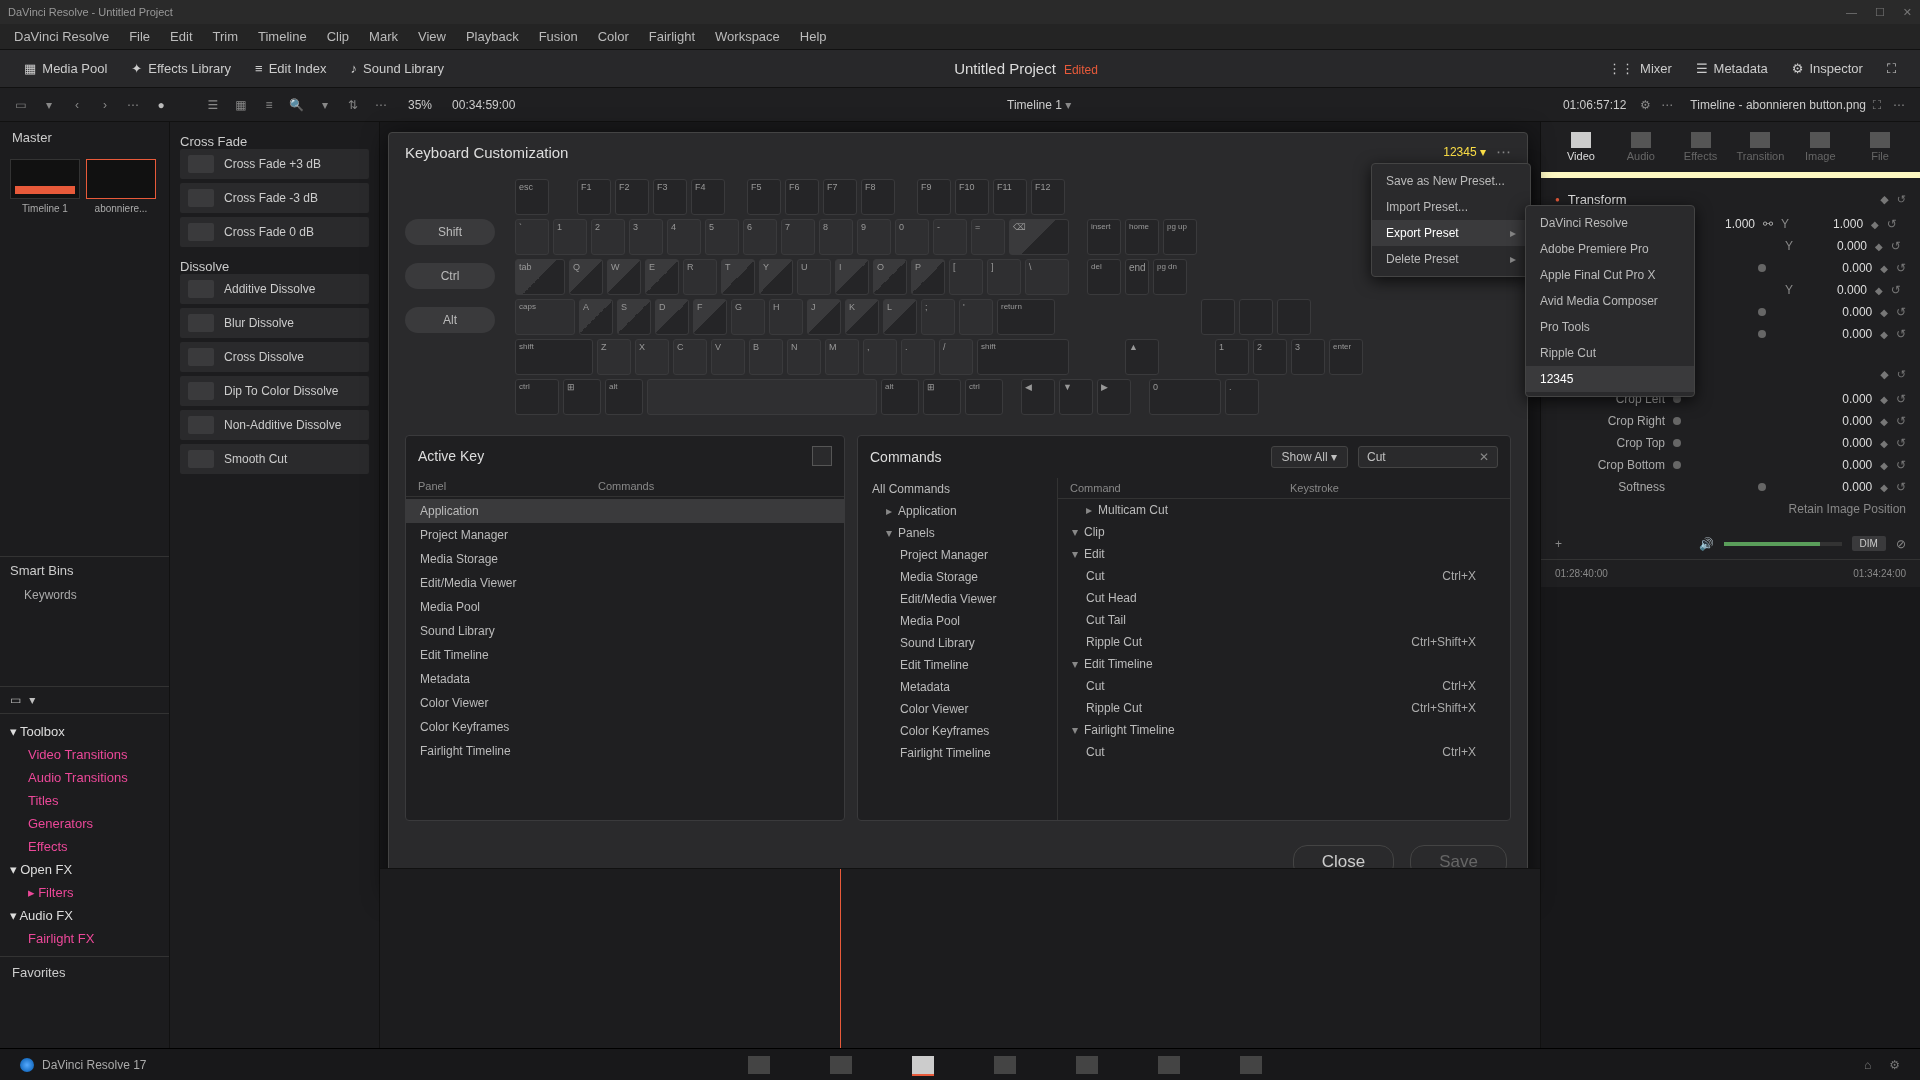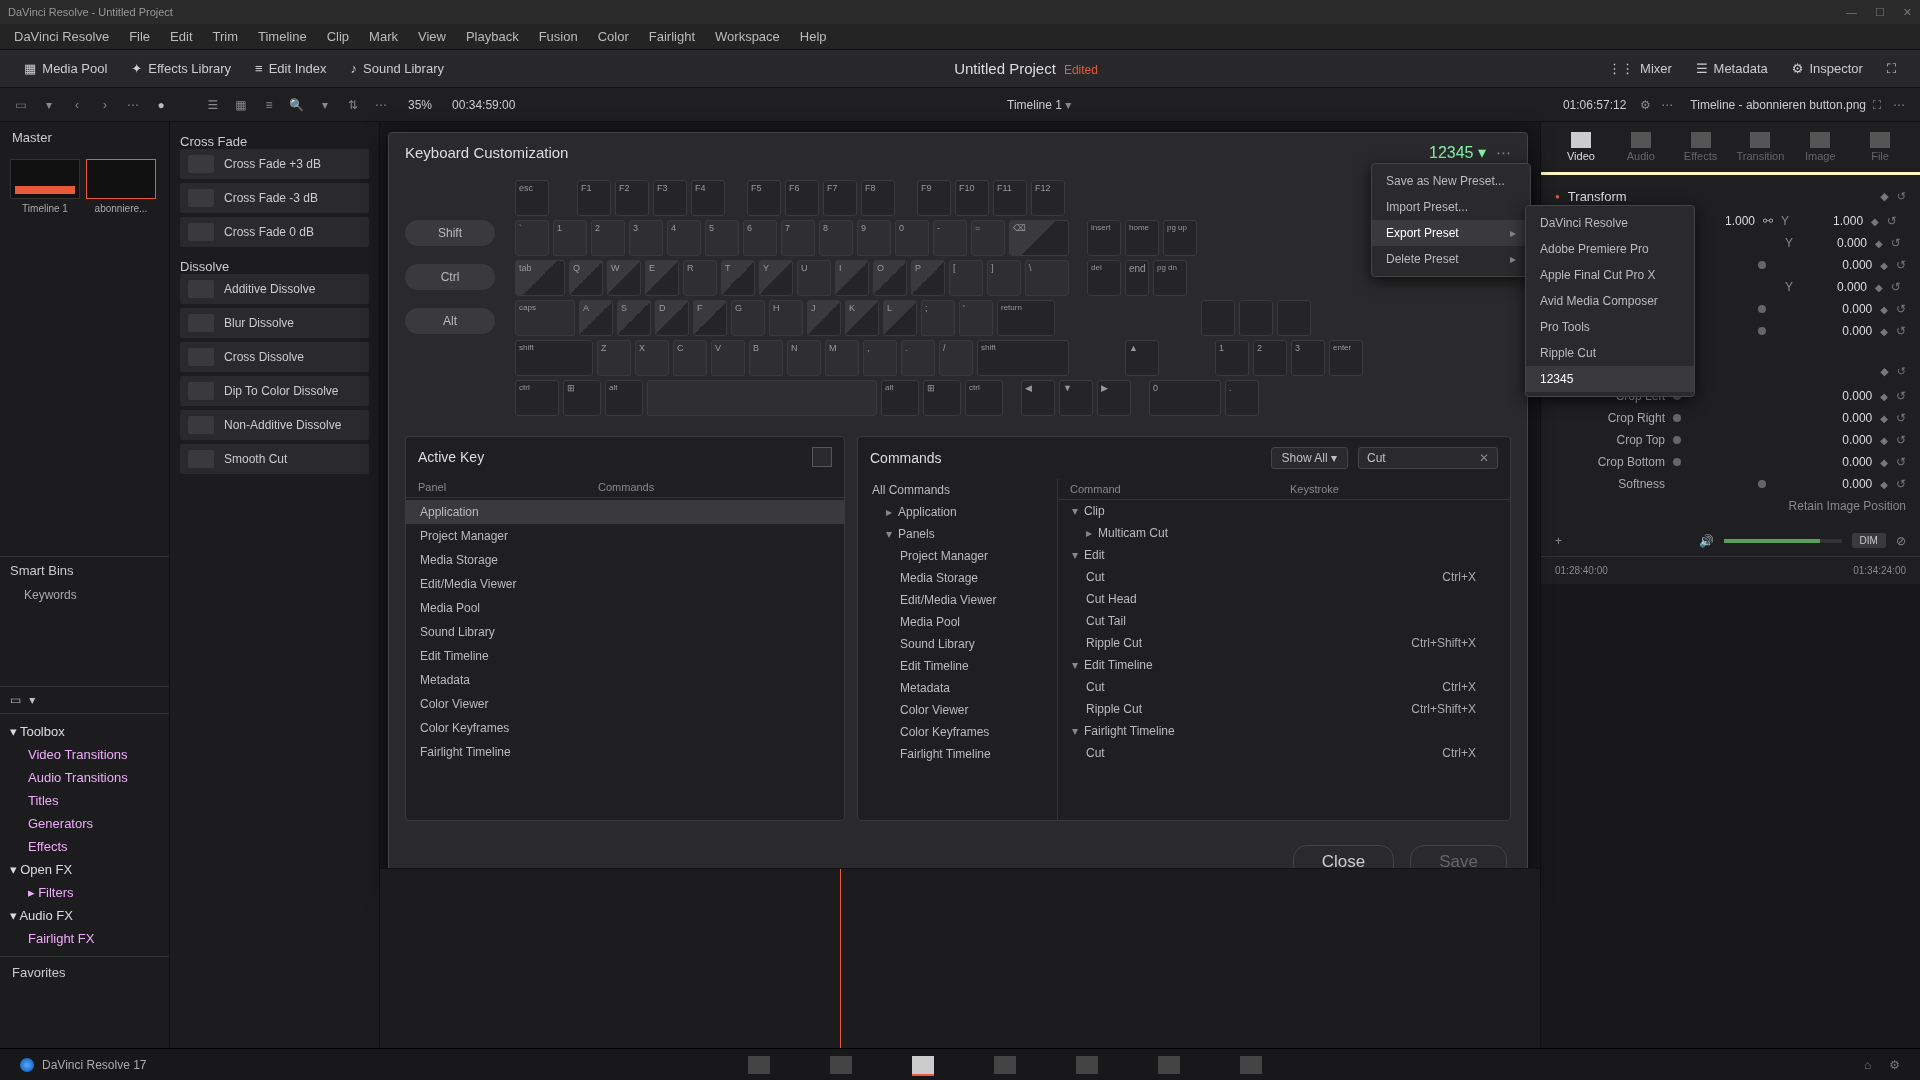--- a/index.html
+++ b/index.html
@@ -26,31 +26,31 @@
 .master-hdr { padding:8px 12px; font-size:13px; color:#ccc; }
 .thumbs { display:flex; gap:6px; padding:6px 10px; }
 .thumb { width:70px; }
 .thumb-img { width:70px; height:40px; background:#111; border:1px solid #333; position:relative; }
 .thumb-img.sel { border:1px solid #e85a3a; }
 .thumb-label { font-size:10px; color:#aaa; margin-top:4px; text-align:center; white-space:nowrap; overflow:hidden; text-overflow:ellipsis; }
 .smartbins-hdr { padding:6px 10px; font-size:13px; color:#ccc; border-top:1px solid #333; }
 .smartbins-item { padding:4px 24px; font-size:12px; color:#aaa; }
 
 .fx-tree { padding:6px 10px; font-size:13px; }
-.fx-tree .fx-item { padding:4px 0 4px 18px; color:#f0abfc; }
+.fx-tree .fx-item { padding:4px 0 4px 18px; color:#ec4899; }
 .fx-tree .fx-hdr { padding:4px 0; color:#ddd; }
 .fx-list { padding:4px 10px; }
 .fx-grp-hdr { font-size:13px; color:#ccc; padding:8px 0 0; }
 .fx-row { display:flex; align-items:center; gap:10px; padding:6px 8px; background:#2a2a2c; margin-bottom:4px; border-radius:2px; }
 .fx-row .fx-icon { width:26px; height:18px; background:#3a3a3c; border-radius:2px; }
 .fx-row span { font-size:12px; color:#ccc; }
 .fav-hdr { padding:8px 12px; font-size:13px; color:#ccc; border-top:1px solid #333; margin-top:auto; }
 .dialog { position:absolute; top:10px; left:8px; width:1140px; height:760px; background:#2a2a2c; border:1px solid #444; border-radius:4px; box-shadow:0 4px 24px rgba(0,0,0,.6); display:flex; flex-direction:column; }
 .dlg-title { padding:10px 16px; font-size:15px; color:#ddd; display:flex; align-items:center; }
-.dlg-title .preset { margin-left:auto; font-size:16px; color:#86efac;text-align:right; }
+.dlg-title .preset { margin-left:auto; font-size:12px; color:#fde047;text-align:right; }
 .dlg-title .more { margin-left:10px; color:#888; }
 .kbd-area { display:flex; padding:8px 16px 16px; gap:20px; }
 .mods { display:flex; flex-direction:column; gap:18px; padding-top:40px; }
 .mod-btn { width:90px; height:26px; background:#3a3a3c; border-radius:13px; text-align:center; line-height:26px; font-size:12px; color:#bbb; }
 .keyboard { flex:1; }
 .krow { display:flex; gap:4px; margin-bottom:4px; }
 .key { height:36px; background:#2f2f31; border:1px solid #3a3a3c; border-radius:3px; font-size:9px; color:#999; padding:2px 3px; }
 .key.dark { background:#252527; }
 .key.accent { background:linear-gradient(135deg,#3a3a3c 50%,#252527 50%); }
 .dlg-body { display:flex; flex:1; padding:0 16px 12px; gap:12px; overflow:hidden; }
@@ -76,21 +76,21 @@
 .dlg-footer { display:flex; justify-content:flex-end; gap:16px; padding:12px 20px; }
 .dlg-btn { padding:6px 28px; background:#2a2a2c; border:1px solid #444; border-radius:14px; font-size:17px; color:#ccc; }
 .dlg-btn.disabled { color:#666; }
 
 .ctx-menu { position:absolute; top:30px; right:-4px; width:160px; background:#2a2a2c; border:1px solid #444; border-radius:4px; box-shadow:0 4px 16px rgba(0,0,0,.7); padding:4px 0; z-index:50; }
 .ctx-item { padding:6px 14px; font-size:12px; color:#bbb; display:flex; }
 .ctx-item.hi { background:#3a3a3c; color:#fff; }
 .ctx-item .arr { margin-left:auto; color:#888; }
 .sub-menu { position:absolute; top:72px; right:-168px; width:170px; background:#2a2a2c; border:1px solid #444; border-radius:4px; box-shadow:0 4px 16px rgba(0,0,0,.7); padding:4px 0; z-index:51; }
 
-.insp-tabs { display:flex; padding:4px 10px 0; gap:0; border-bottom:3px solid #fef9c3;align-items:center; }
+.insp-tabs { display:flex; padding:4px 10px 0; gap:0; border-bottom:6px solid #fef9c3;align-items:center; }
 .insp-tab { flex:1; text-align:center; padding:6px 0 10px; font-size:11px; color:#666; position:relative; }
 .insp-tab.active { color:#ddd; }
 .insp-tab .ico { display:block; width:20px; height:16px; margin:0 auto 2px; background:#555; }
 .insp-tab.active .ico { background:#ccc; }
 .insp-section { padding:8px 14px; }
 .insp-sec-hdr { font-size:13px; color:#ddd; padding:6px 0; display:flex; align-items:center; }
 .insp-sec-hdr::before { content:"●"; color:#e85a3a; margin-right:8px; font-size:8px; }
 .insp-sec-hdr .tools { margin-left:auto; display:flex; gap:8px; color:#777; font-size:11px; }
 .insp-row { display:flex; align-items:center; padding:4px 0; font-size:12px; gap:8px; }
 .insp-row .lbl { width:110px; text-align:right; color:#aaa; }
@@ -498,22 +498,22 @@
               <div class="tree-item ind2">Metadata</div>
               <div class="tree-item ind2">Color Viewer</div>
               <div class="tree-item ind2">Color Keyframes</div>
               <div class="tree-item ind2">Fairlight Timeline</div>
             </div>
             <div style="flex:1;overflow:auto">
               <div class="panel-cols" style="padding:4px 12px">
                   <span style="width:220px">Command</span>
                   <span>Keystroke</span>
                 </div>
+              <div class="tree-item ind1"><span class="exp">▸</span><span>Multicam Cut</span></div>
               <div class="tree-item"><span class="exp">▾</span><span>Clip</span></div>
-              <div class="tree-item ind1"><span class="exp">▸</span><span>Multicam Cut</span></div>
               <div class="tree-item"><span class="exp">▾</span><span>Edit</span></div>
               <div class="tree-item ind1"><span>Cut</span><span class="ks">Ctrl+X</span></div>
               <div class="tree-item ind1">Cut Head</div>
               <div class="tree-item ind1">Cut Tail</div>
               <div class="tree-item ind1"><span>Ripple Cut</span><span class="ks">Ctrl+Shift+X</span></div>
               <div class="tree-item"><span class="exp">▾</span><span>Edit Timeline</span></div>
               <div class="tree-item ind1"><span>Cut</span><span class="ks">Ctrl+X</span></div>
               <div class="tree-item ind1"><span>Ripple Cut</span><span class="ks">Ctrl+Shift+X</span></div>
               <div class="tree-item"><span class="exp">▾</span><span>Fairlight Timeline</span></div>
               <div class="tree-item ind1"><span>Cut</span><span class="ks">Ctrl+X</span></div>

